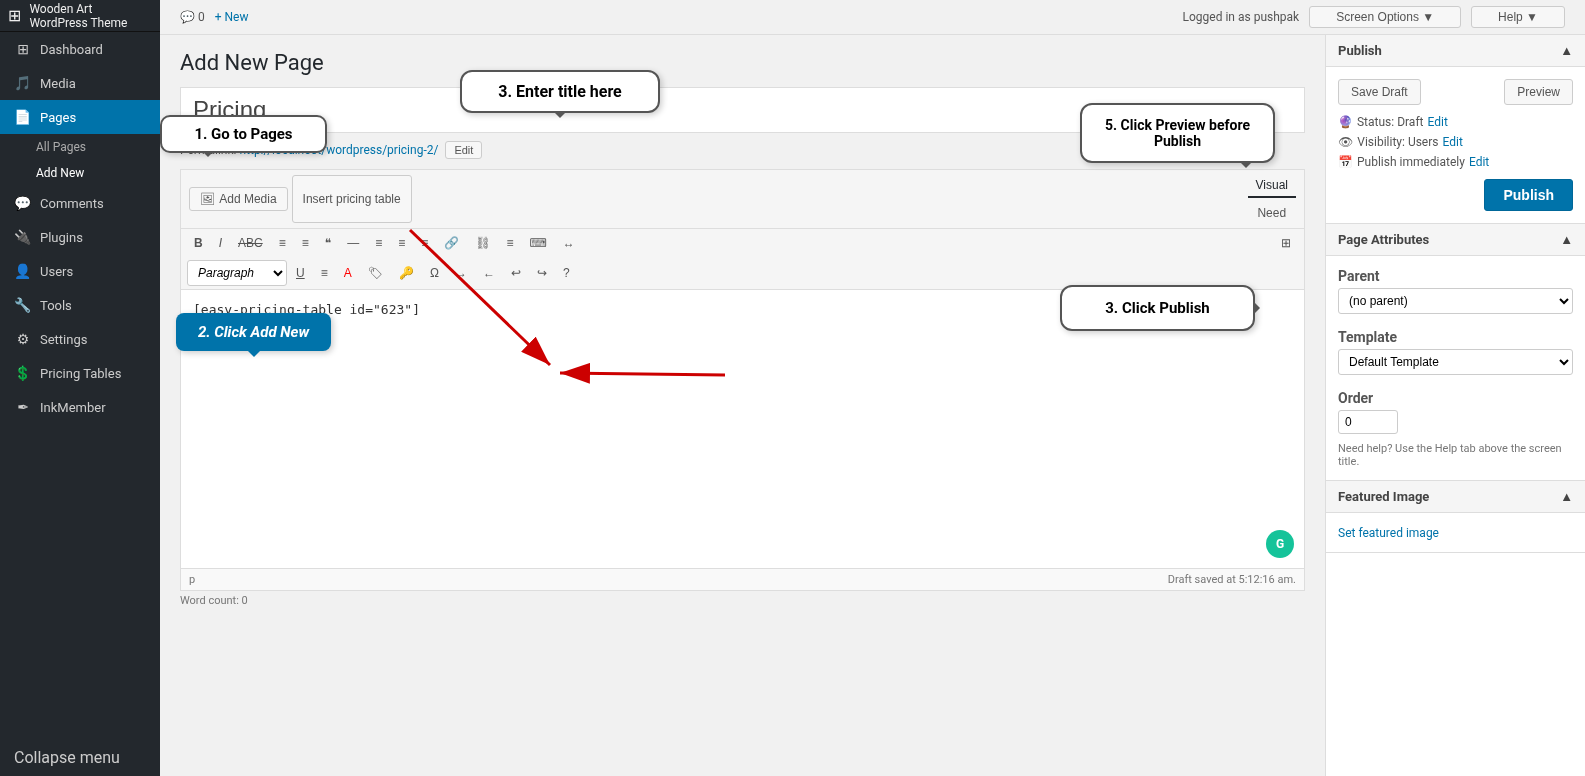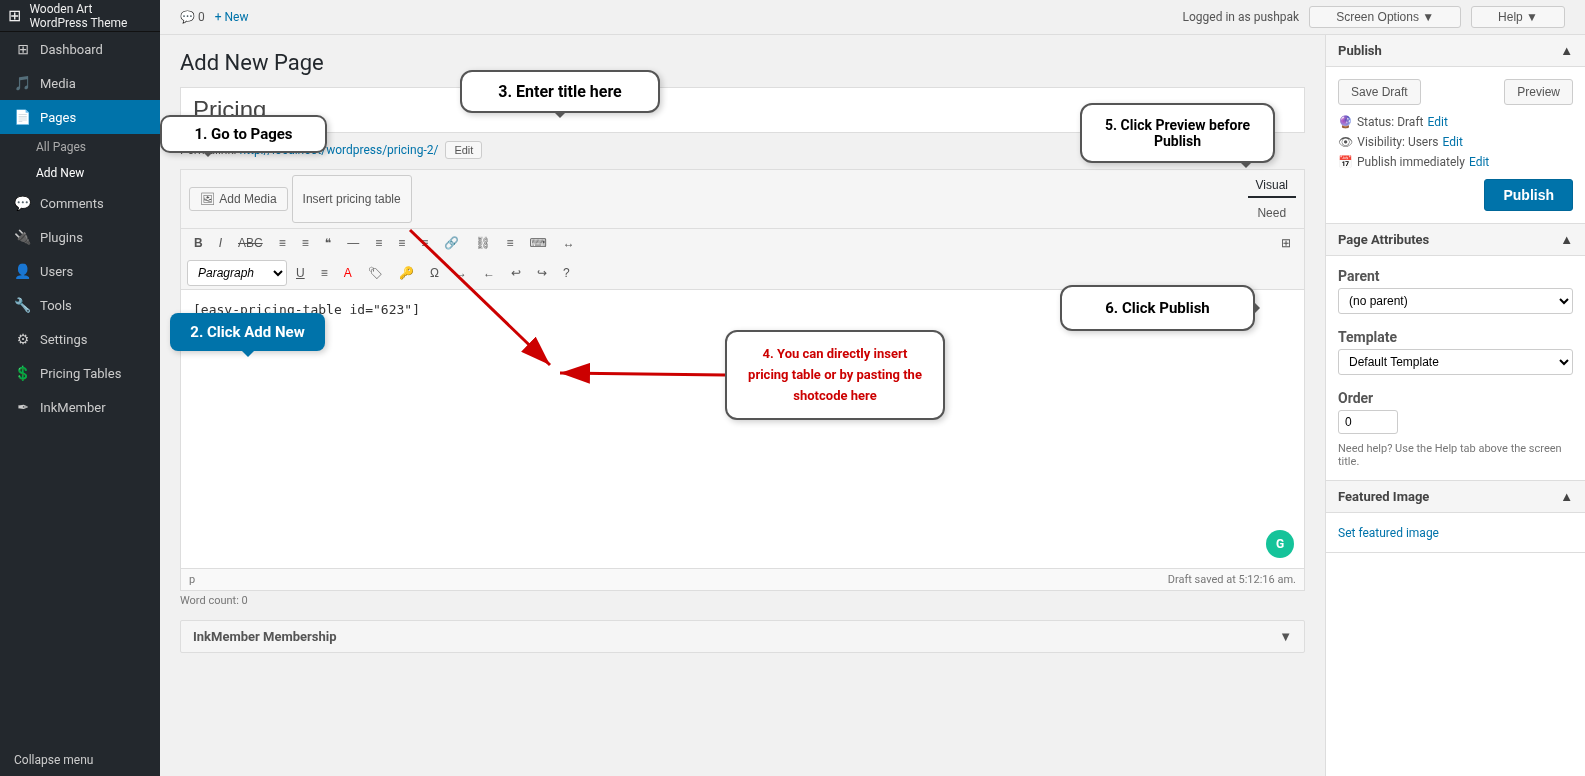--- a/index.html
+++ b/index.html
@@ -10,21 +10,21 @@
     .sidebar { width: 160px; background: #23282d; flex-shrink: 0; display: flex; flex-direction: column; }
     .main-content { flex: 1; display: flex; flex-direction: column; overflow: hidden; }
 
     
     .admin-bar { background: #23282d; height: 32px; display: flex; align-items: center; padding: 0 10px; gap: 12px; font-size: 12px; color: #eee; border-bottom: 1px solid #111; }
     .sidebar-item { padding: 9px 14px; color: #ccc; font-size: 13px; display: flex; align-items: center; gap: 8px; cursor: pointer; }
     .sidebar-item.active { background: #0073aa; color: #fff; }
     .sidebar-item .icon { width: 18px; text-align: center; font-size: 14px; }
     .sidebar-subitem { padding: 6px 14px 6px 36px; color: #aaa; font-size: 12px; cursor: pointer; }
     .sidebar-subitem.active { color: #fff; }
-    .sidebar-collapse { padding: 9px 14px; color: #ccc; font-size: 12px; cursor: pointer; margin-top: auto; }
+    .sidebar-collapse { padding: 9px 14px; color: #ccc; font-size: 16px; cursor: pointer; margin-top: auto; }
     .screen-options-btn { background: #f7f7f7; border: 1px solid #ccc; border-radius: 3px; padding: 3px 26px; font-size: 12px; cursor: pointer; color: #555; }
 
     
     .content-area { flex: 1; display: flex; overflow: hidden; }
     .editor-area { flex: 1; padding: 15px 20px; overflow-y: auto; }
     .right-panel { width: 260px; background: #fff; border-left: 1px solid #ddd; overflow-y: auto; padding: 0; flex-shrink: 0; }
 
     
     .page-heading { font-size: 22px; font-weight: 400; color: #23282d; margin-bottom: 12px; }
 
@@ -299,24 +299,20 @@
           <span>p</span>
           <span>Draft saved at 5:12:16 am.</span>
         </div>
 
         
         <div style="font-size:11px; color:#777; padding:3px 0;">
           <span>Word count: 0</span>
         </div>
 
         
-        <div class="inkmember-bar">
-          <span>InkMember Membership</span>
-          <span>▼</span>
-        </div>
       </div>
 
       <div class="right-panel">
 
         <div class="panel-section">
           <div class="panel-header">
             <span>Publish</span>
             <span>▲</span>
           </div>
           <div class="panel-body">
@@ -375,40 +371,37 @@
           <div class="panel-body">
             <a class="fi-link" href="#">Set featured image</a>
           </div>
         </div>
       </div>
 
       <div class="callout-abs-gotopages" style="position:absolute; top:80px; left:0px;">
         <span>1. Go to Pages</span>
       </div>
 
-      <div class="callout-abs-clickaddnew" style="position:absolute; top:278px; left:10px;">
+      <div class="callout-abs-clickaddnew" style="position:absolute; top:278px; left:16px;font-style:italic;">
         <span>2. Click Add New</span>
       </div>
 
       <div style="position:absolute; top:35px; left:300px; background:#fff; border:2px solid #555; border-radius:12px; padding:10px 18px; font-weight:bold; font-size:16px; color:#000; z-index:200; width:200px; text-align:center; box-shadow:2px 2px 6px rgba(0,0,0,0.2);">
         <span>3. Enter title here</span>
         <div style="position:absolute; bottom:-14px; left:50%; transform:translateX(-50%); border:7px solid transparent; border-top-color:#555;"></div>
       </div>
 
-      <div class="callout-abs-insert" style="position:absolute; top:295px; left:565px; background:#fff; border:2px solid #555; border-radius:12px; padding:12px 16px; font-weight:bold; font-size:13px; color:#cc0000; z-index:200; width:220px; text-align:center; box-shadow:2px 2px 6px rgba(0,0,0,0.2); line-height:1.6;">
-        <span>4. You can directly insert pricing table or by pasting the shotcode here</span>
-      </div>
 
       <div style="position:absolute; top:68px; right:310px; background:#fff; border:2px solid #555; border-radius:12px; padding:12px 18px; font-weight:bold; font-size:14px; color:#000; z-index:200; width:195px; text-align:center; box-shadow:2px 2px 6px rgba(0,0,0,0.2);">
         <span>5. Click Preview before Publish</span>
         <div style="position:absolute; bottom:-14px; right:20px; border:7px solid transparent; border-top-color:#555;"></div>
       </div>
 
       <div style="position:absolute; top:250px; right:330px; background:#fff; border:2px solid #555; border-radius:12px; padding:12px 18px; font-weight:bold; font-size:15px; color:#000; z-index:200; width:195px; text-align:center; box-shadow:2px 2px 6px rgba(0,0,0,0.2);">
-        <span>6. Click Publish</span>
+        <span>3. Click Publish</span>
         <div style="position:absolute; top:50%; right:-14px; transform:translateY(-50%); border:7px solid transparent; border-left-color:#555;"></div>
       </div>
 
       <svg class="arrow-line" xmlns="http://www.w3.org/2000/svg" style="position:absolute; top:0; left:0; width:100%; height:100%; pointer-events:none; z-index:150; overflow:visible;">
 
         <defs>
           <marker id="arrowhead" markerWidth="10" markerHeight="7" refX="10" refY="3.5" orient="auto">
             <polygon points="0 0, 10 3.5, 0 7" fill="#cc0000"></polygon>
           </marker>
         </defs>

